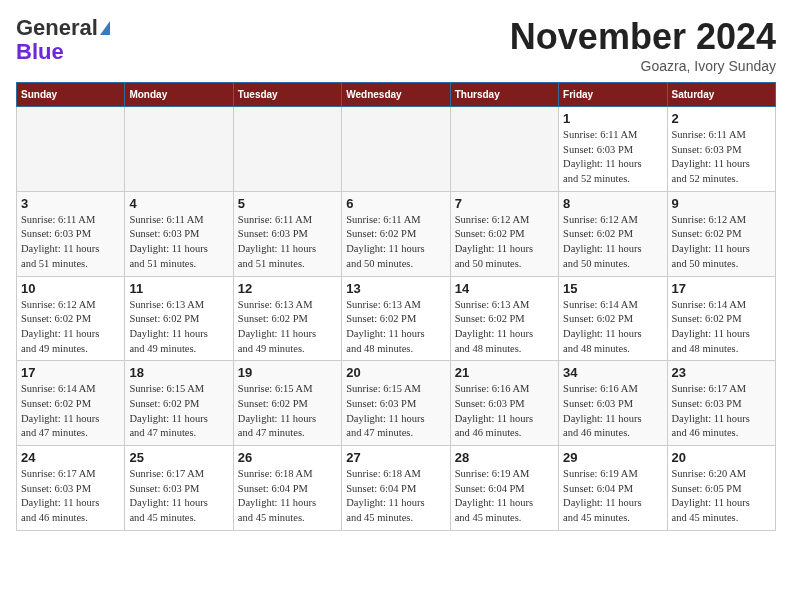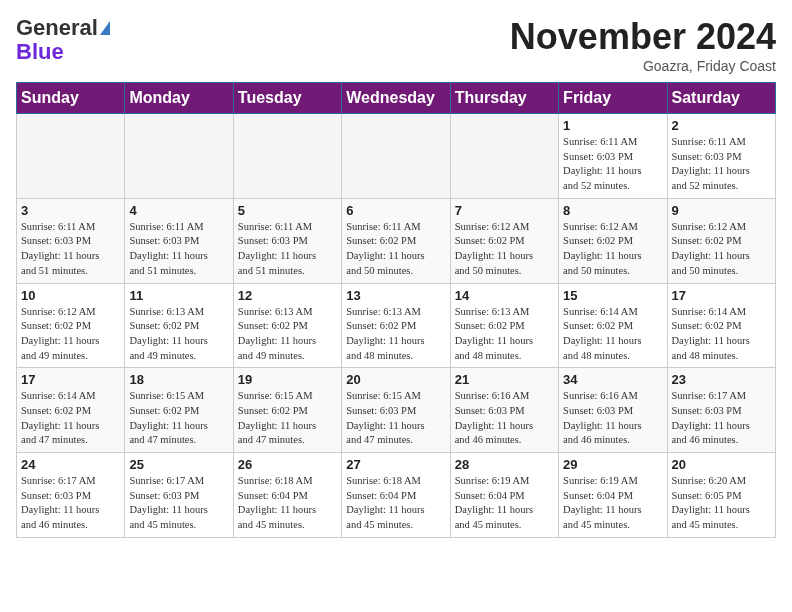--- a/index.html
+++ b/index.html
@@ -53,25 +53,25 @@
     .location {
       font-size: 14px;
       color: #555;
     }
     .calendar {
       width: 100%;
       border-collapse: collapse;
       font-size: 11px;
     }
     .calendar th {
-      background-color: #701a75;
+      background-color: #7f1d1d;
       color: #fff;
       padding: 6px 4px;
       text-align: left;
-      font-size: 16px;
+      font-size: 10px;
       border: 1px solid #2d6aa0;
     }
     .calendar td {
       border: 1px solid #ccc;
       vertical-align: top;
       padding: 4px;
       width: 108px;
       min-height: 80px;
       background: #fff;
     }
@@ -101,21 +101,21 @@
 <div class="header">
   <div class="logo">
     <div style="display:flex;align-items:center;">
       <span class="logo-general">General</span>
       <span class="logo-triangle"></span>
     </div>
     <span class="logo-blue">Blue</span>
   </div>
   <div class="title-area">
     <div class="month-title">November 2024</div>
-    <div class="location">Goazra, Friday Coast</div>
+    <div class="location">Goazra, Ivory Sunday</div>
   </div>
 </div>
 
 <table class="calendar">
   <thead>
     <tr>
     <th>Sunday</th>
         <th>Monday</th>
         <th>Tuesday</th>
         <th>Wednesday</th>

